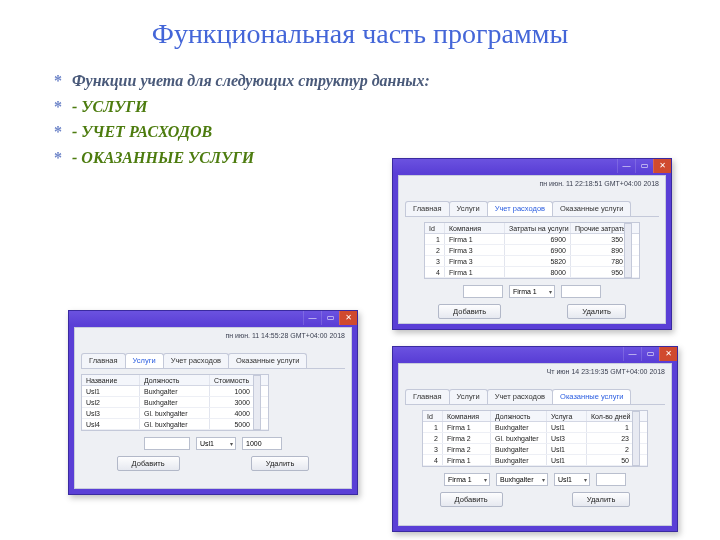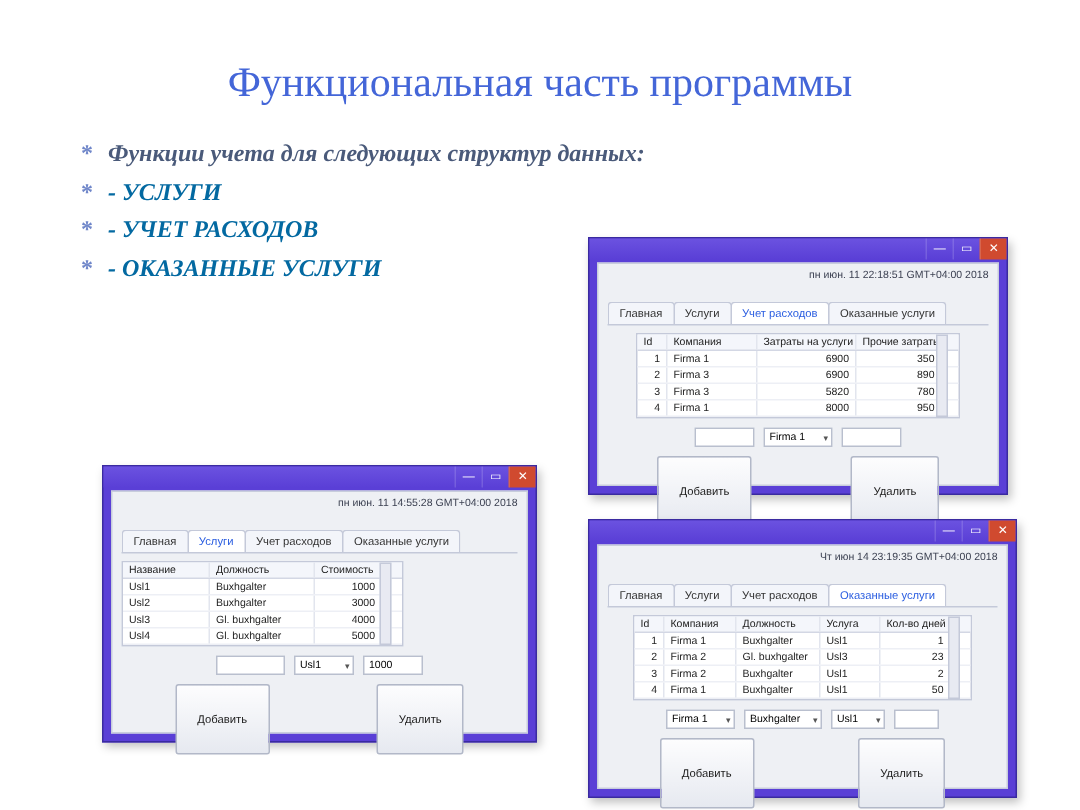--- a/index.html
+++ b/index.html
@@ -9,33 +9,33 @@
     background: #fff;
     font-family: "Segoe UI", Arial, sans-serif;
     overflow: hidden;
     position: relative;
   }
   .slide-title {
     text-align: center;
     color: #4466d8;
     font-size: 28px;
     font-weight: 400;
-    margin: 40px 0 18px 0;
+    margin: 18px 0 18px 0;
     font-family: Georgia, "Times New Roman", serif;
   }
   .bullets {
     margin: 0 10px 0 54px;
     padding: 0;
     list-style: none;
     font-family: Georgia, "Times New Roman", serif;
   }
   .bullets li {
     position: relative;
     padding-left: 18px;
-    color: #0369a1;
+    color: #4d7c0f;
     font-size: 16px;
     line-height: 1.6;
     font-style: italic;
     font-weight: 600;
   }
   .bullets li::before {
     content: "*";
     position: absolute;
     left: 0; top: 0;
     color: #6f86c9;
@@ -153,21 +153,21 @@
     display: flex; align-items: center;
     font-size: 6px; color: #555;
   }
   .btnrow {
     display: flex;
     justify-content: space-around;
     margin-top: 6px;
   }
   .btn {
     font-size: 7.5px;
-    padding: 18px 14px;
+    padding: 2px 14px;
     background: linear-gradient(#fdfdfe,#e6e9f0);
     border: 1px solid #b2b8c8;
     border-radius: 2px;
     color: #222;
   }
 
   
   .cols-uslugi  { grid-template-columns: 58px 70px 44px; }
   .cols-rashody { grid-template-columns: 20px 60px 66px 56px; }
   .cols-okaz    { grid-template-columns: 20px 48px 56px 40px 46px; }

